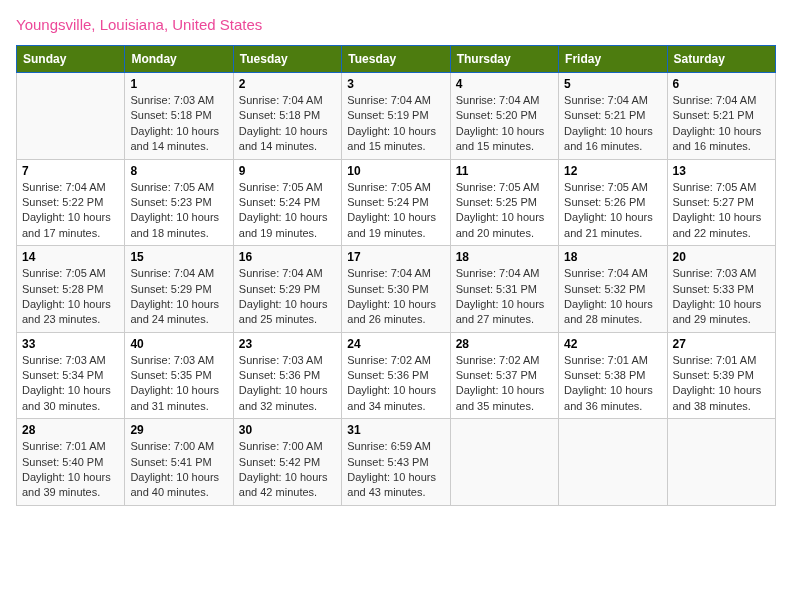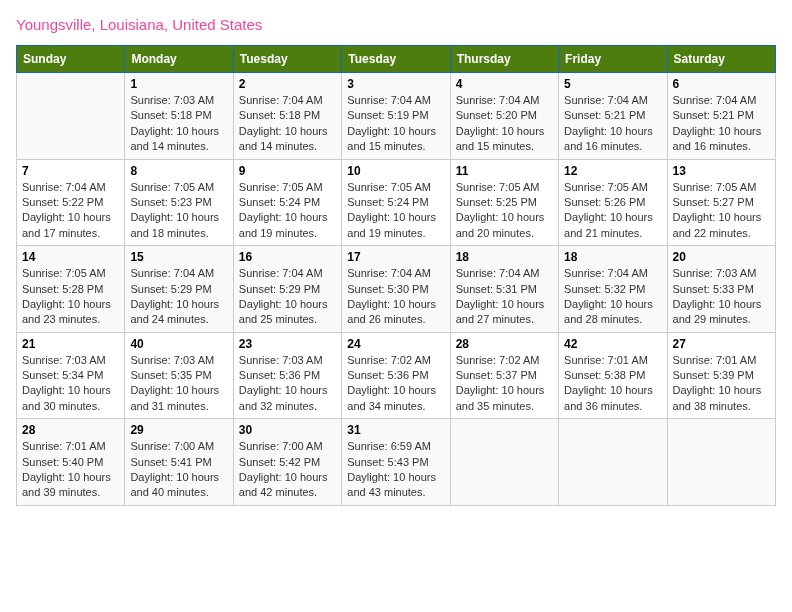--- a/index.html
+++ b/index.html
@@ -199,21 +199,21 @@
           <span class="day-num">18</span>
           <div class="day-info">Sunrise: 7:04 AM<br>Sunset: 5:32 PM<br>Daylight: 10 hours and 28 minutes.</div>
         </td>
         <td>
           <span class="day-num">20</span>
           <div class="day-info">Sunrise: 7:03 AM<br>Sunset: 5:33 PM<br>Daylight: 10 hours and 29 minutes.</div>
         </td>
       </tr>
       <tr>
         <td>
-          <span class="day-num">21</span>
+          <span class="day-num">33</span>
           <div class="day-info">Sunrise: 7:03 AM<br>Sunset: 5:34 PM<br>Daylight: 10 hours and 30 minutes.</div>
         </td>
         <td>
           <span class="day-num">40</span>
           <div class="day-info">Sunrise: 7:03 AM<br>Sunset: 5:35 PM<br>Daylight: 10 hours and 31 minutes.</div>
         </td>
         <td>
           <span class="day-num">23</span>
           <div class="day-info">Sunrise: 7:03 AM<br>Sunset: 5:36 PM<br>Daylight: 10 hours and 32 minutes.</div>
         </td>

